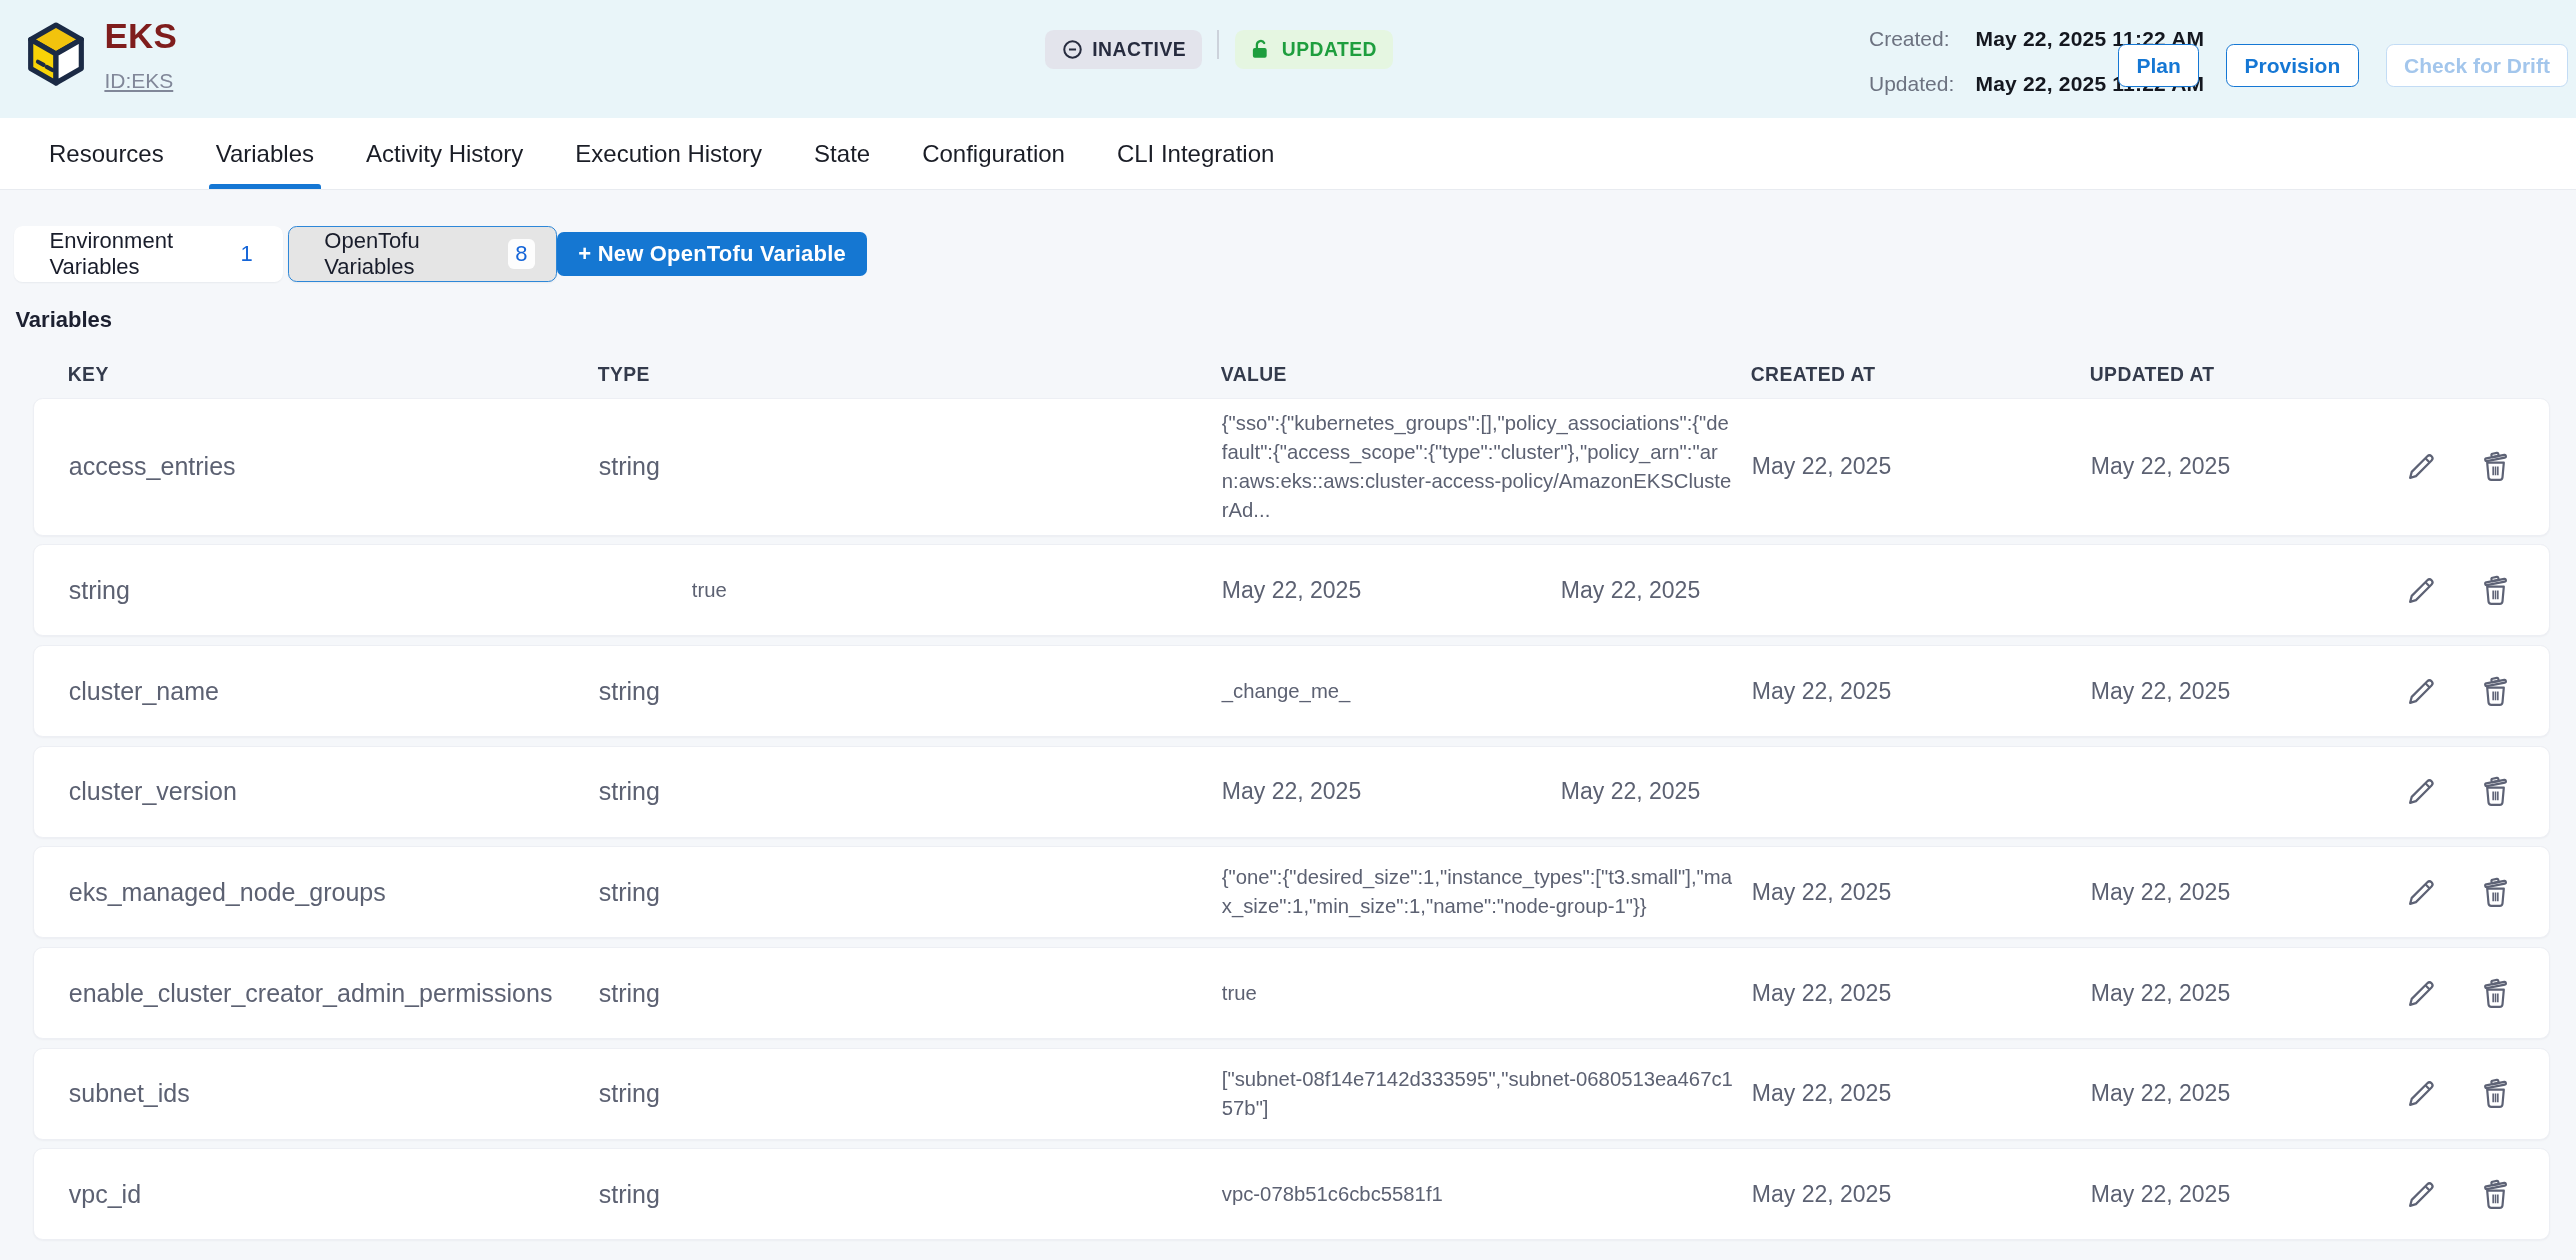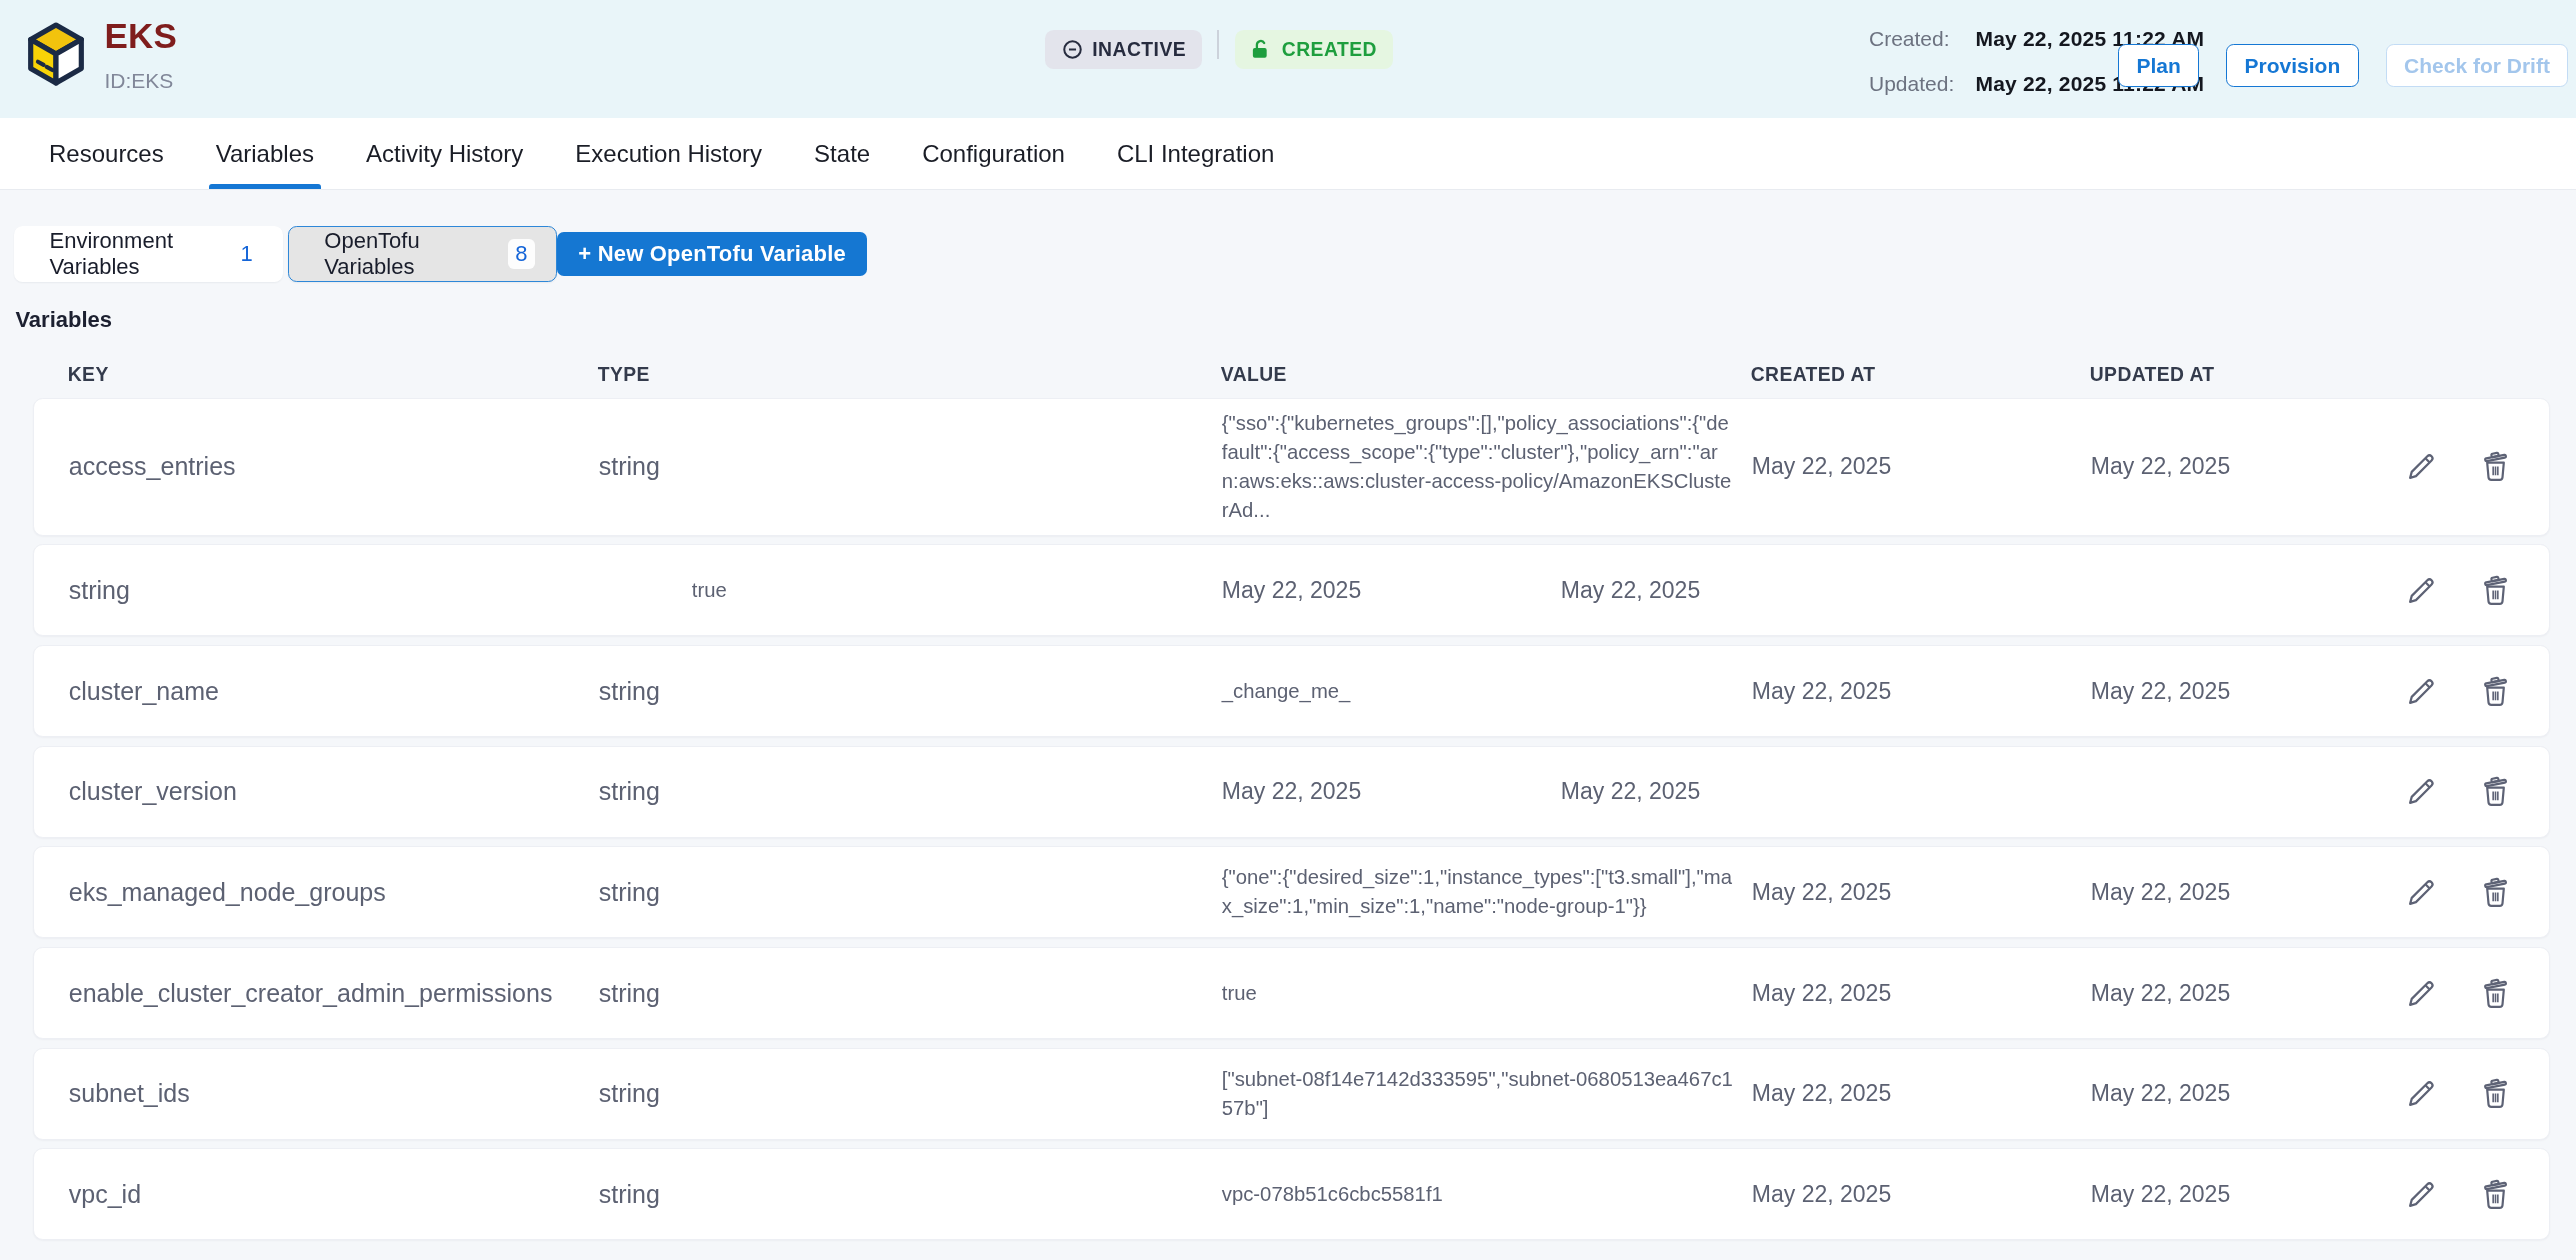--- a/index.html
+++ b/index.html
@@ -4,21 +4,21 @@
 <style>
   * { margin:0; padding:0; box-sizing:border-box; }
   html,body { width:2576px; height:1261px; overflow:hidden;
     font-family:"Liberation Sans","DejaVu Sans",sans-serif; background:#f5f7fa; }
 
   
   .topbar { position:relative; width:100%; height:118px; background:#e9f5f9; }
   .brand { position:absolute; left:25px; top:15.5px; display:flex; align-items:center; gap:17.4px; }
   .logo { width:62px; height:68px; display:block; }
   .title { font-size:35px; font-weight:700; color:#7f1d1d; line-height:39px; letter-spacing:0.2px; }
-  .envid { font-size:21px; color:#818799; margin-top:14px; }
+  .envid { font-size:21px; color:#818799; margin-top:14px;text-decoration:underline; }
 
   .badges { position:absolute; left:1045px; top:30px; display:flex; align-items:flex-start; gap:15.5px; }
   .badge { display:flex; align-items:center; gap:8.7px; height:39px; padding:0 15.5px;
     border-radius:8.7px; font-size:19.3px; font-weight:700; letter-spacing:0.5px; }
   .badge.inactive { background:#e3e4ec; color:#272c3f; }
   .badge.unlocked { background:#e5f6e1; color:#1e9e3e; }
   .badge svg { width:23px; height:23px; }
   .badge-sep { width:1.9px; height:29px; background:#ccd2db; }
 
   .meta { position:absolute; left:1869px; top:27px; font-size:21px; }
@@ -109,21 +109,21 @@
           <path d="M8.3 12h7.4"></path>
       </svg>
       <span>INACTIVE</span>
     </div>
     <div class="badge-sep"></div>
     <div class="badge unlocked">
       <svg viewBox="0 0 24 24">
         <path d="M5 10.5h10.4a2 2 0 0 1 2 2v6a2 2 0 0 1-2 2H5a2 2 0 0 1-2-2v-6a2 2 0 0 1 2-2z" fill="#1e9e3e"></path>
         <path d="M7.2 10.5V7a4 4 0 0 1 7.6-1.7" fill="none" stroke="#1e9e3e" stroke-width="2.4" stroke-linecap="round"></path>
       </svg>
-      <span>CREATED</span>
+      <span>UPDATED</span>
     </div>
   </div>
 
   <div class="meta">
     <div class="meta-row">
       <span class="meta-label">Created:</span>
       <span class="meta-value">May 22, 2025 11:22 AM</span>
     </div>
     <div class="meta-row">
       <span class="meta-label">Updated:</span>

